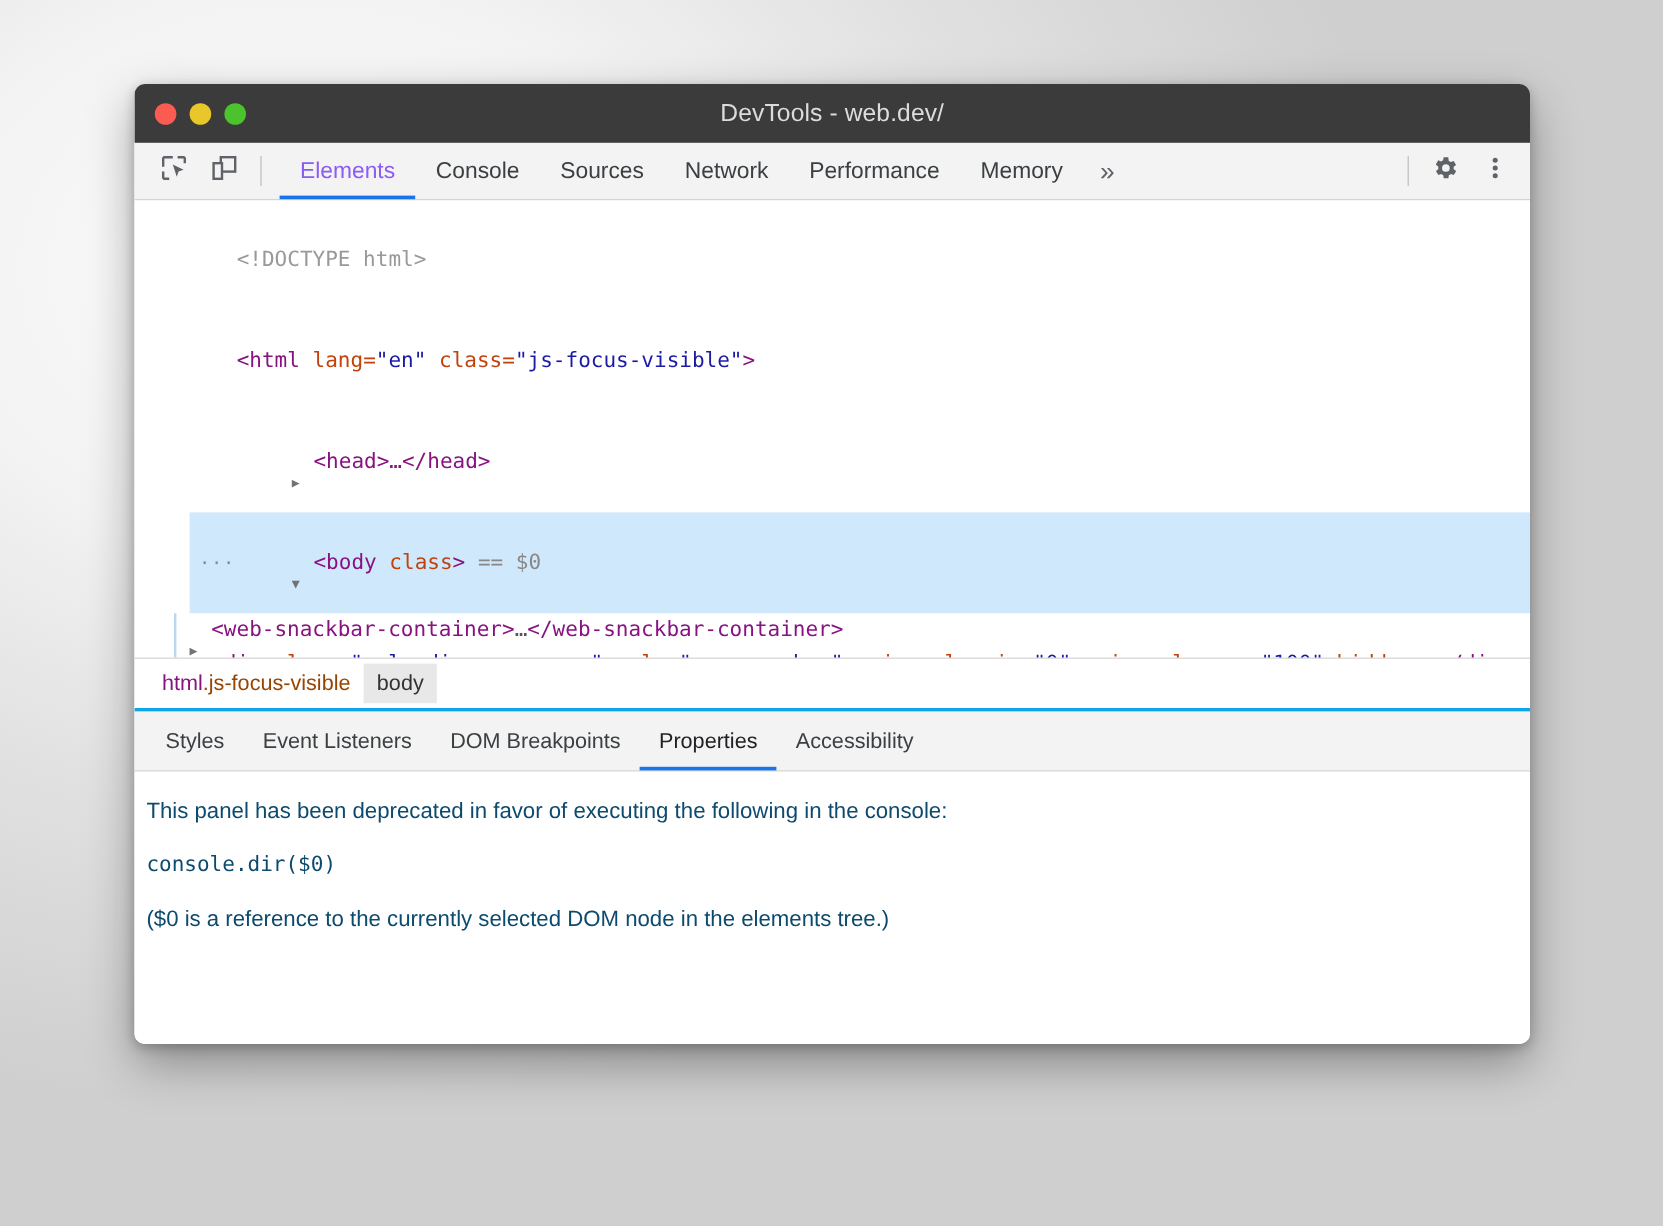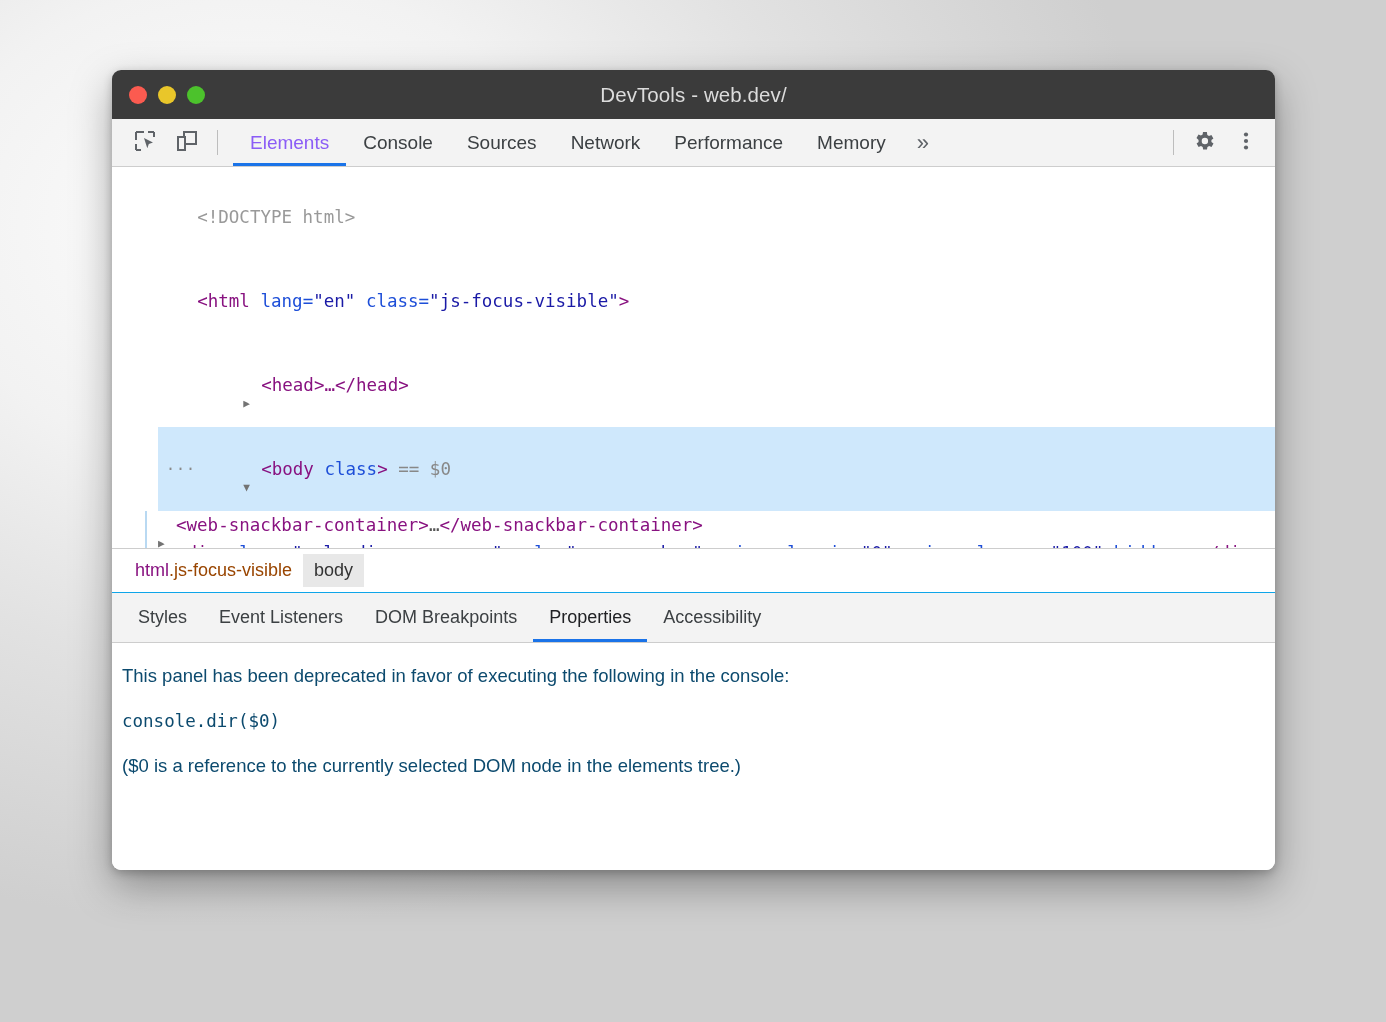--- a/index.html
+++ b/index.html
@@ -155,37 +155,37 @@
   .children-wrap::before {
     content: "";
     position: absolute;
     left: 33px;
     top: 0;
     bottom: 0;
     width: 2px;
     background: #b9d9f2;
   }
   .tag   { color: #881280; }
-  .attr  { color: #1d4ed8; }
+  .attr  { color: #c2410c; }
   .val   { color: #1a1aa6; }
   .punct { color: #881280; }
   .doctype { color: #999999; }
   .gray  { color: #888888; }
   .ellip { color: #555555; }
 
   
   #breadcrumb {
     flex: 0 0 auto;
     height: 44px;
     background: #ffffff;
     display: flex;
     align-items: center;
     padding-left: 12px;
     font-size: 18px;
-    border-bottom: 1px solid #0ea5e9;
+    border-bottom: 3px solid #0ea5e9;
   }
   .crumb {
     padding: 6px 11px;
     white-space: nowrap;
   }
   .crumb.selected {
     background: #e8e8e8;
     color: #333;
   }
   .crumb .c-tag { color: #881280; }

